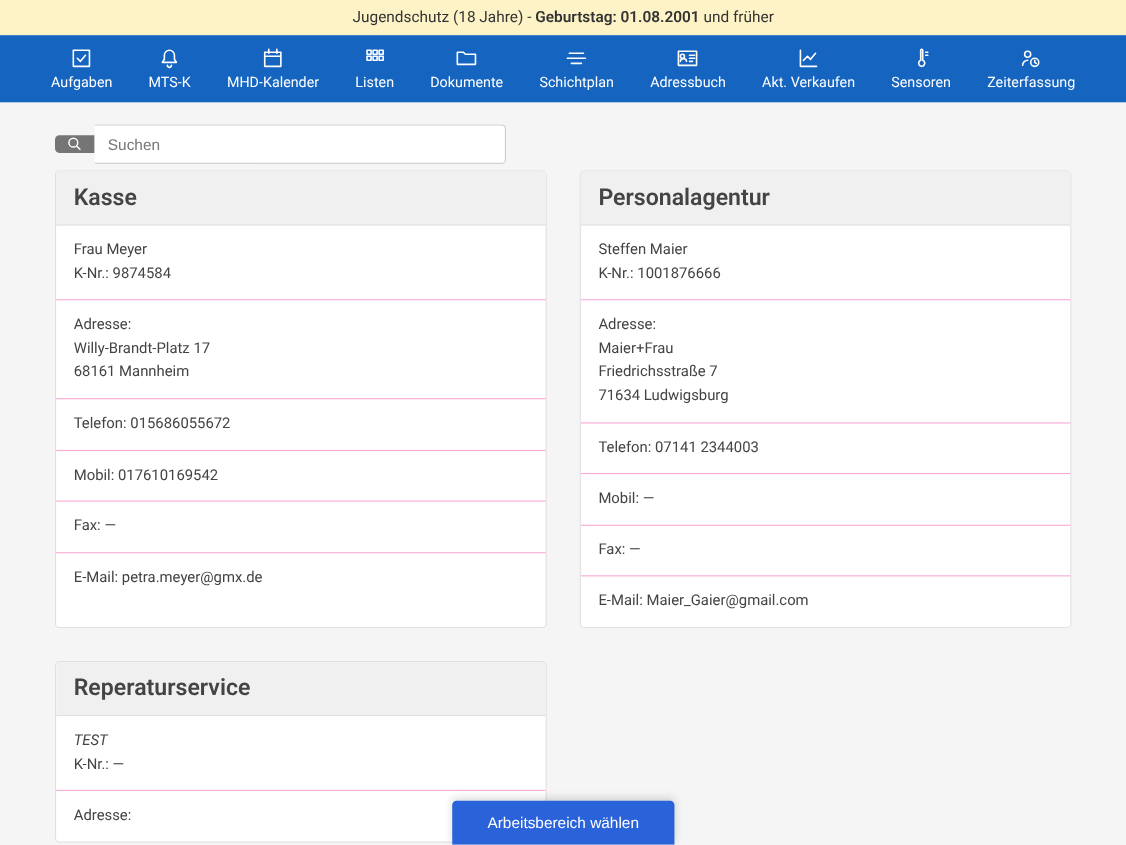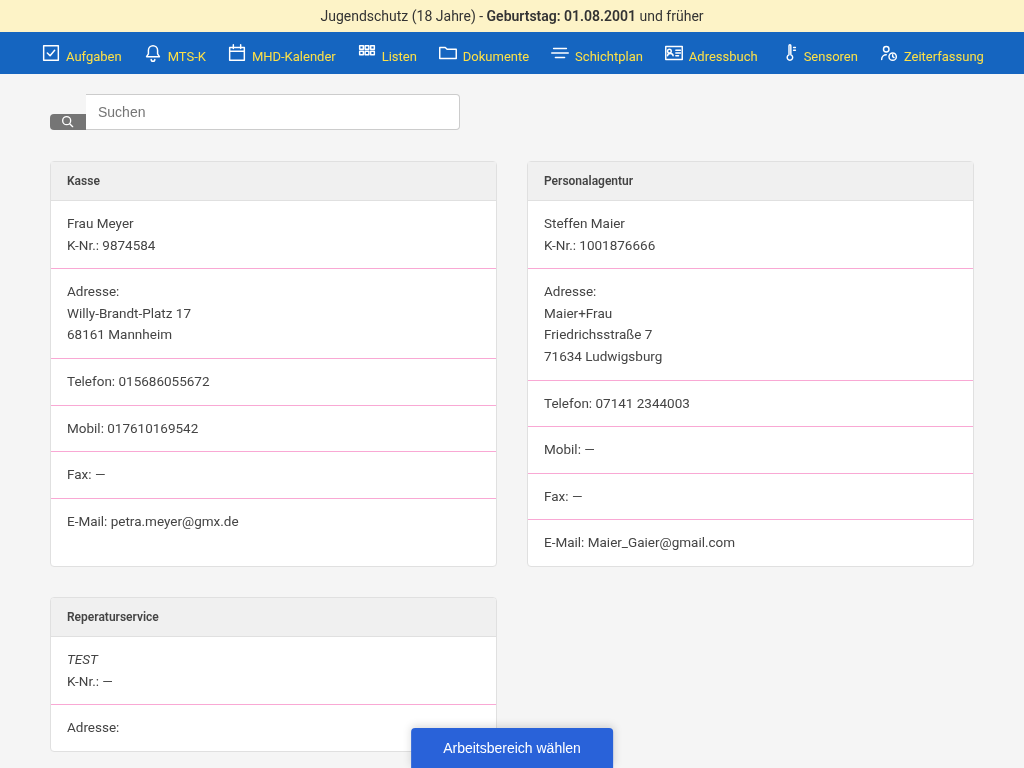--- a/index.html
+++ b/index.html
@@ -21,36 +21,36 @@
     }
     .banner .bold { font-weight: 600; }
     .nav {
       background: #1565c0;
       display: flex;
       justify-content: space-around;
       padding: 10px 30px;
     }
     .nav-item {
       display: flex;
-      flex-direction: row;
-      align-items: flex-end;
-      color: #fde047;
+      flex-direction: column;
+      align-items: center;
+      color: #ffffff;
       font-size: 13px;
       cursor: pointer;
       gap: 4px;
     }
     .nav-item svg { width: 22px; height: 22px; stroke: #fff; fill: none; stroke-width: 1.6; }
     .content {
       padding: 20px 50px 0 50px;
     }
     .search-wrap {
       display: flex;
-      align-items: flex-end;
+      align-items: center;
       width: 410px;
-      margin-bottom: 31px;
+      margin-bottom: 6px;
     }
     .search-btn {
       background: #757575;
       border: none;
       width: 36px;
       display: flex;
       align-items: center;
       justify-content: center;
       border-radius: 4px 0 0 4px;
       cursor: pointer;
@@ -74,21 +74,21 @@
       background: #fff;
       border: 1px solid #e0e0e0;
       border-radius: 4px;
     }
     .card.left { grid-column: 1; }
     .card.right { grid-column: 2; }
     .card-header {
       background: #f0f0f0;
       padding: 12px 16px;
       font-weight: 600;
-      font-size: 12px;
+      font-size: 21px;
       border-bottom: 1px solid #e0e0e0;
       color: #444;
     }
     .card-section {
       padding: 12px 16px;
       font-size: 13.5px;
       line-height: 1.6;
       border-bottom: 1px solid #f9a8d4;
       color: #444;
     }
@@ -155,20 +155,26 @@
       <span>Schichtplan</span>
     </div>
     <div class="nav-item">
       <svg viewBox="0 0 24 24">
         <path d="M3 5h18v14H3z M7 12a2 2 0 1 0 0-4 2 2 0 0 0 0 4z M5 15c0-1.5 1.5-2.5 3-2.5s3 1 3 2.5 M14 9h5 M14 12h5 M14 15h3" stroke-linecap="round" stroke-linejoin="round"></path>
       </svg>
       <span>Adressbuch</span>
     </div>
     <div class="nav-item">
       <svg viewBox="0 0 24 24">
+        <path d="M4 4v16h16 M7 14l4-4 3 3 5-6" stroke-linecap="round" stroke-linejoin="round"></path>
+      </svg>
+      <span>Akt. Verkaufen</span>
+    </div>
+    <div class="nav-item">
+      <svg viewBox="0 0 24 24">
         <path d="M12 4v10a3 3 0 1 0 2 0V4a1 1 0 0 0-2 0z M17 6h2 M17 9h2" stroke-linecap="round" stroke-linejoin="round"></path>
       </svg>
       <span>Sensoren</span>
     </div>
     <div class="nav-item">
       <svg viewBox="0 0 24 24">
         <path d="M9 11a3 3 0 1 0 0-6 3 3 0 0 0 0 6z M4 19c0-3 2.5-5 5-5 M16 20a4 4 0 1 0 0-8 4 4 0 0 0 0 8z M16 14v2l1.5 1" stroke-linecap="round" stroke-linejoin="round"></path>
       </svg>
       <span>Zeiterfassung</span>
     </div>

